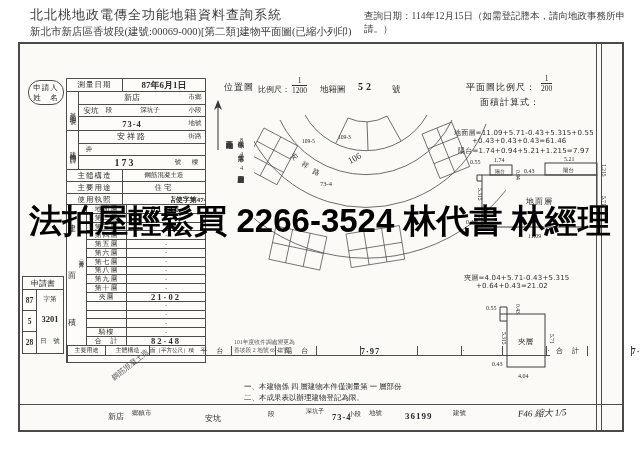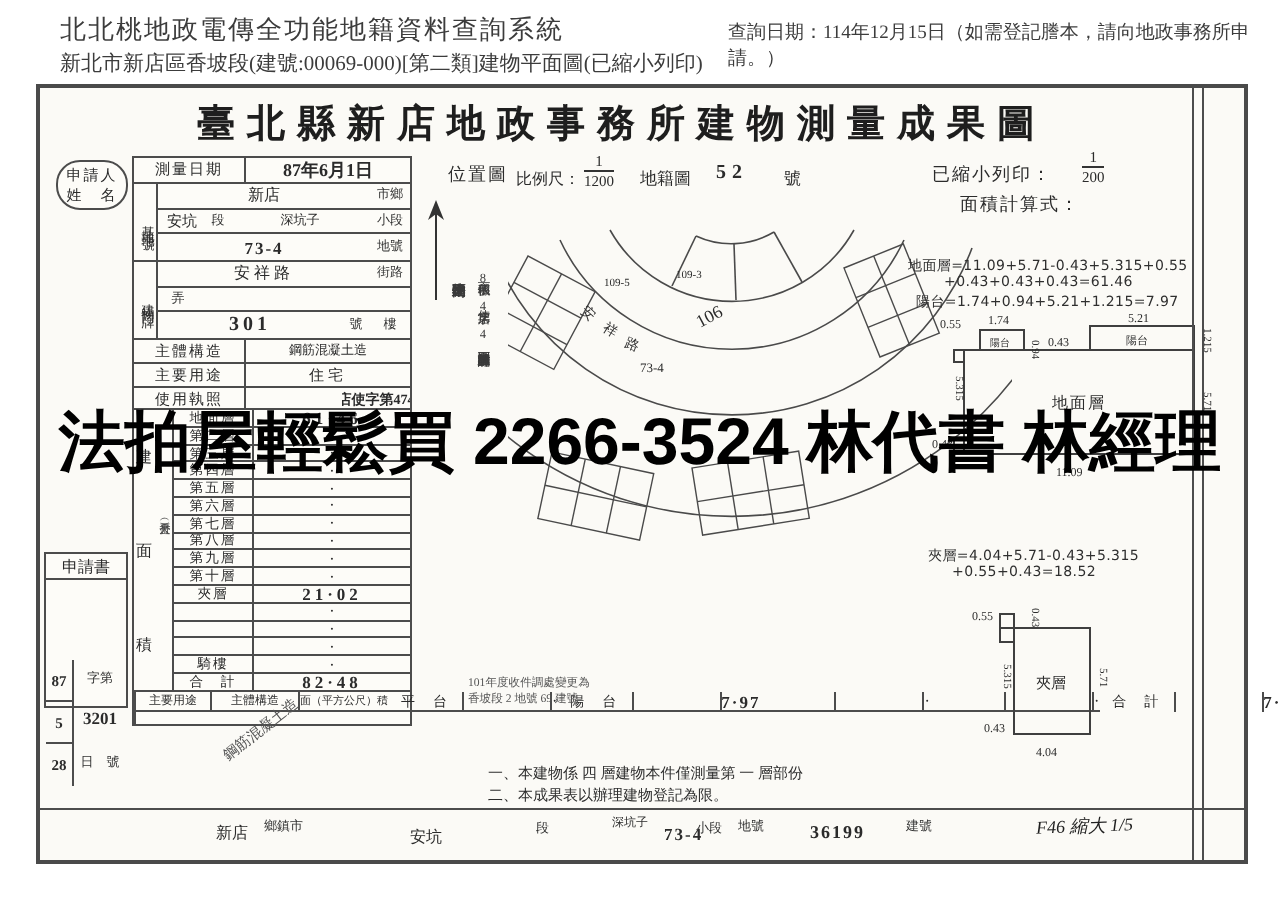--- a/index.html
+++ b/index.html
@@ -41,21 +41,20 @@
 <body>
 
 <div class="page">
 
   <div class="hdr-sys">北北桃地政電傳全功能地籍資料查詢系統</div>
   <div class="hdr-sub">新北市新店區香坡段(建號:00069-000)[第二類]建物平面圖(已縮小列印)</div>
   <div class="hdr-date">查詢日期：114年12月15日（如需登記謄本，請向地政事務所申請。）</div>
 
   <div class="paper">
 
-    <div class="doc-title">臺北縣新店地政事務所建物測量成果圖</div>
 
     <div class="abs box" style="left:8px;top:36px;width:36px;height:25px;display:flex;flex-direction:column;align-items:center;justify-content:center;border-radius:12px;">
       <div style="font-size:7.5px;letter-spacing:1px;">申請人</div>
       <div style="font-size:7.5px;letter-spacing:1px;">姓　名</div>
     </div>
 
     <div class="abs box" style="left:46px;top:34px;width:140px;">
       <div class="row" style="height:13px;">
         <div class="c lab" style="width:56px;">測量日期</div>
         <div class="c end val" style="flex:1;font-size:9px;">87年6月1日</div>
@@ -83,21 +82,21 @@
         <div class="c vcol" style="width:12px;font-size:6.5px;letter-spacing:2px;">建物門牌</div>
         <div style="flex:1;display:flex;flex-direction:column;">
           <div class="row" style="height:13px;">
             <div class="c" style="flex:1;font-size:8px;border-right:none;letter-spacing:2px;">安祥路</div>
             <div class="c end sm" style="width:20px;">街路</div>
           </div>
           <div class="row" style="height:13px;">
             <div class="c end sm" style="width:20px;">弄</div>
           </div>
           <div class="row last" style="height:13px;">
-            <div class="c val" style="flex:1;font-size:10px;border-right:none;letter-spacing:2px;">301</div>
+            <div class="c val" style="flex:1;font-size:10px;border-right:none;letter-spacing:2px;">173</div>
             <div class="c sm" style="width:14px;border-right:none;">號</div>
             <div class="c end sm" style="width:20px;">樓</div>
           </div>
         </div>
       </div>
       <div class="row" style="height:12px;">
         <div class="c lab" style="width:56px;">主體構造</div>
         <div class="c end" style="flex:1;font-size:6.5px;">鋼筋混凝土造</div>
       </div>
       <div class="row" style="height:12px;">
@@ -184,21 +183,21 @@
             <div class="c lab" style="width:40px;font-size:6.8px;">合　計</div>
             <div class="c end val" style="flex:1;font-size:8.5px;letter-spacing:2px;">82·48</div>
           </div>
       </div>
     </div>
 
     <div class="abs box" style="left:2px;top:232px;width:42px;height:78px;">
       <div class="row" style="height:13px;align-items:center;">
           <div class="c end" style="flex:1;font-size:8px;">申請書</div>
         </div>
-      <div style="display:flex;height:63px;margin-top:40px;">
+      <div style="display:flex;height:63px;">
         <div style="width:14px;border-right:1px solid #4c4c4c;box-sizing:border-box;display:flex;flex-direction:column;">
           <div class="row" style="height:21px;">
               <div class="c end val" style="flex:1;font-size:7.5px;">87</div>
             </div>
           <div class="row" style="height:21px;">
               <div class="c end val" style="flex:1;font-size:7.5px;">5</div>
             </div>
           <div class="row last" style="height:21px;">
               <div class="c end val" style="flex:1;font-size:7.5px;">28</div>
             </div>
@@ -312,21 +311,21 @@
       <text x="58" y="75" font-size="7" transform="rotate(22 58 75)">路</text>
       <text x="96" y="66" font-size="9" transform="rotate(-28 96 66)">106</text>
       <text x="66" y="88" font-size="6.5">73-4</text>
     </svg>
 
     <div class="abs" style="left:214px;top:294px;font-size:5.8px;color:#555;line-height:8px;">
       <div>101年度收件調處變更為</div>
       <div>香坡段 2 地號 69 建號</div>
     </div>
 
-    <div class="abs" style="left:446px;top:37px;font-size:9px;letter-spacing:1px;">已縮小列印：</div>
+    <div class="abs" style="left:446px;top:37px;font-size:9px;letter-spacing:1px;">平面圖比例尺：</div>
     <div class="abs frac" style="left:521px;top:31px;">
       <span class="fn">1</span>
       <span class="fd">200</span>
     </div>
     <div class="abs" style="left:446px;top:52px;font-size:9px;letter-spacing:1px;margin-left:14px;">面積計算式：</div>
 
     <div class="abs calc" style="left:434px;top:84px;">地面層=11.09+5.71-0.43+5.315+0.55</div>
     <div class="abs calc" style="left:452px;top:93px;">+0.43+0.43+0.43=61.46</div>
     <div class="abs calc" style="left:438px;top:102px;">陽台=1.74+0.94+5.21+1.215=7.97</div>
 
@@ -347,21 +346,21 @@
       <text x="54" y="34" font-size="5.5" transform="rotate(90 54 34)">5.315</text>
       <text x="42" y="70" font-size="6">0.43</text>
       <text x="104" y="84" font-size="6">11.09</text>
       <text x="178" y="42" font-size="5.5" transform="rotate(90 178 42)">5.71</text>
       <text x="102" y="50" font-size="8" letter-spacing="1">地面層</text>
       <text x="139" y="18" font-size="5.5">陽台</text>
       <text x="71" y="19" font-size="5">陽台</text>
     </svg>
 
     <div class="abs calc" style="left:444px;top:229px;">夾層=4.04+5.71-0.43+5.315</div>
-    <div class="abs calc" style="left:456px;top:238px;">+0.55+0.43=18.52</div>
+    <div class="abs calc" style="left:456px;top:238px;">+0.64+0.43=21.02</div>
 
     <svg class="abs" style="left:438px;top:248px;" width="130" height="110" viewBox="0 0 130 110">
       <g fill="none" stroke="#3f3f3f" stroke-width="1">
         <rect x="49" y="22" width="38" height="53"></rect>
         <path d="M49 29 h-7 v-7 h7"></path>
         <path d="M42 22 v-7 h7 v7"></path>
       </g>
       <text x="28" y="18" font-size="6">0.55</text>
       <text x="58" y="12" font-size="5.5" transform="rotate(90 58 12)">0.43</text>
       <text x="44" y="40" font-size="5.5" transform="rotate(90 44 40)">5.315</text>

